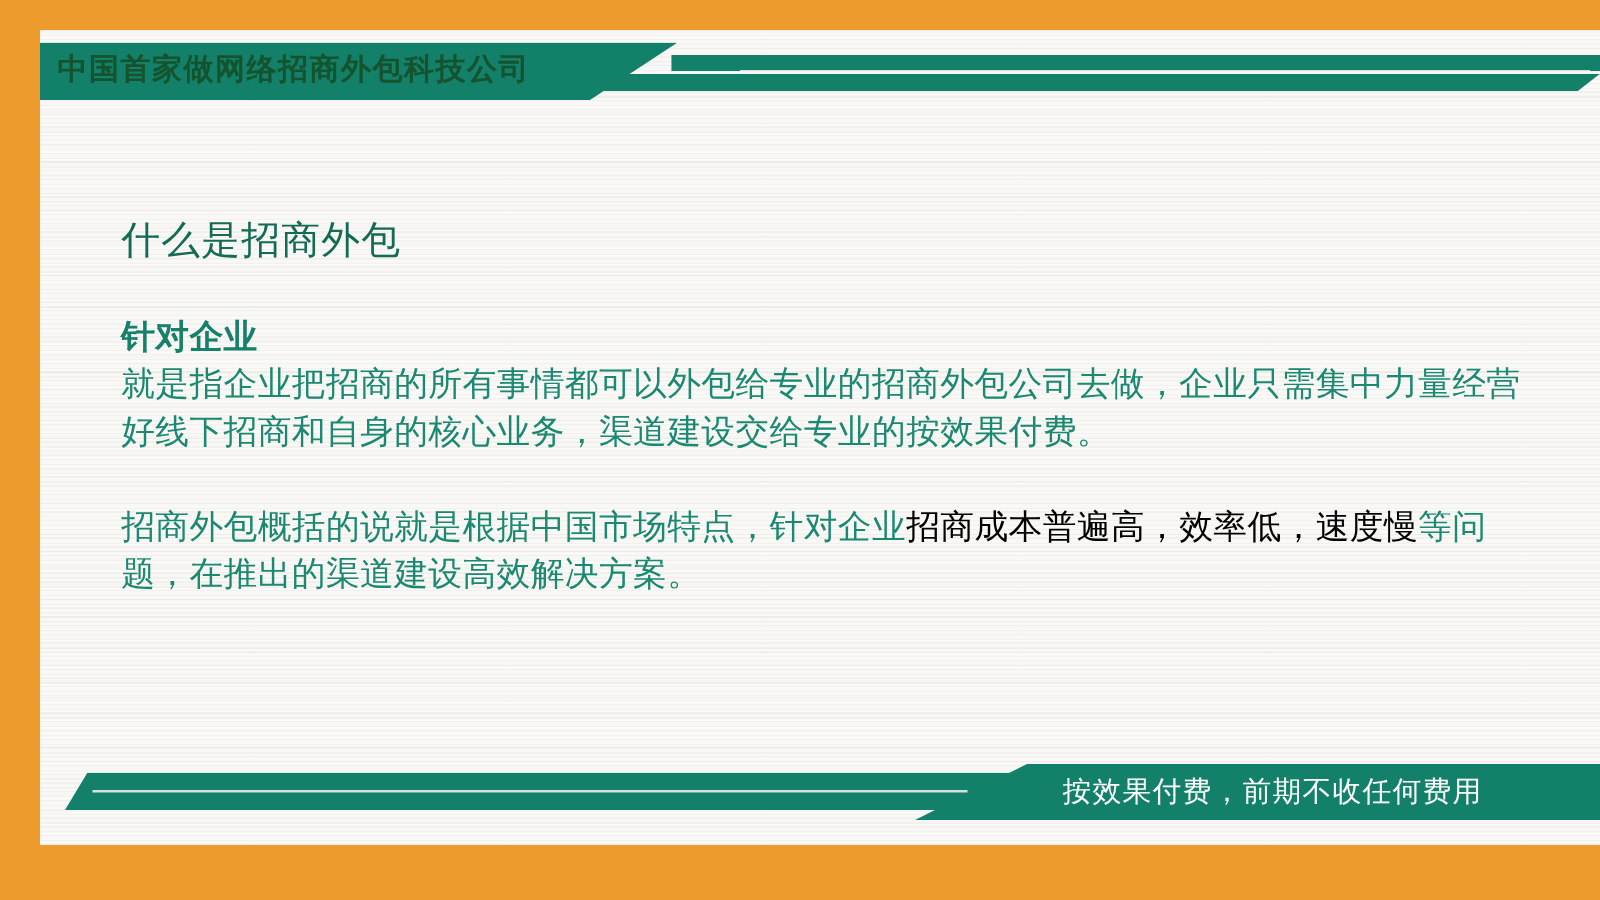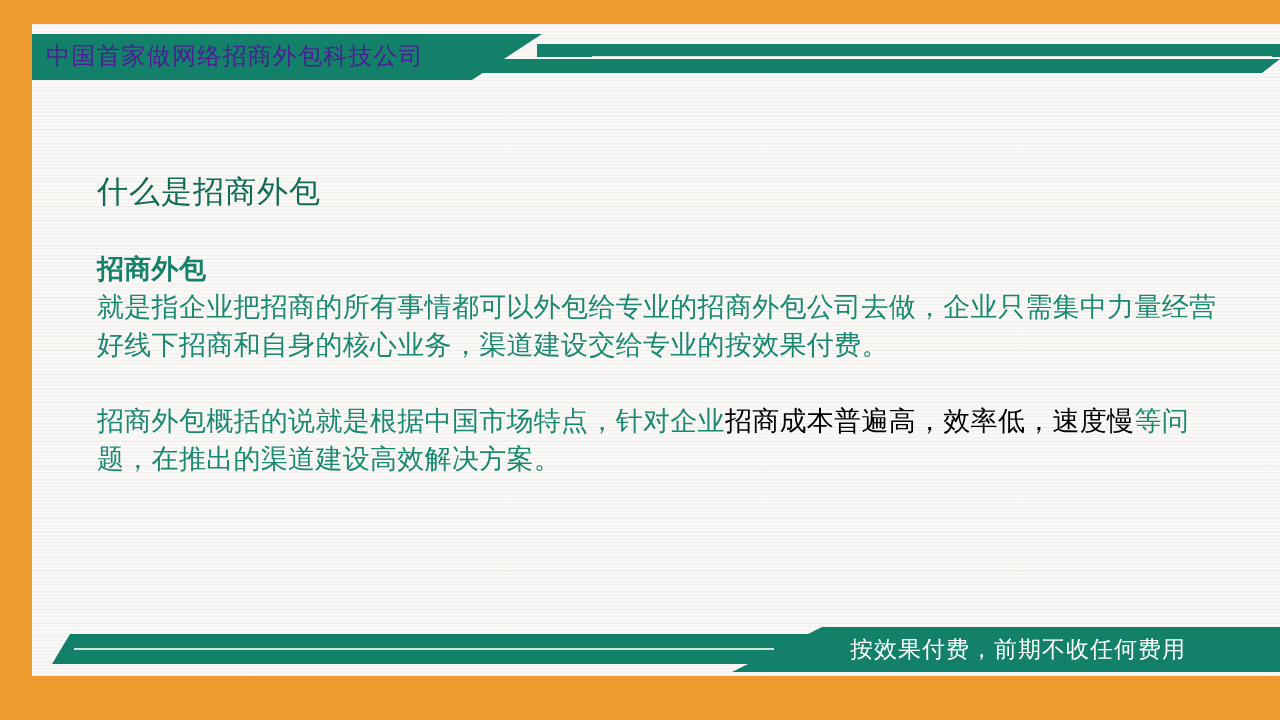--- a/index.html
+++ b/index.html
@@ -65,22 +65,22 @@
     height: 46px;
     background: #13806A;
     clip-path: polygon(0 0, 510px 0, 440px 46px, 0 46px);
   }
 
   .hdr-title {
     position: absolute;
     left: 14px;
     top: 4px;
     font-size: 24px;
-    font-weight: normal;
-    color: #4c1d95;
+    font-weight: bold;
+    color: #14532d;
     letter-spacing: 1.2px;
     line-height: 36px;
     white-space: nowrap;
   }
 
   .hdr-bar-upper {
     position: absolute;
     left: 505px;
     top: 10px;
     width: 743px;
@@ -145,21 +145,21 @@
   }
 
   .hl-dark {
     color: #000000;
   }
 
   
   #footer-group {
     position: absolute;
     left: 32px;
-    top: 624px;
+    top: 608px;
     width: 988px;
     height: 56px;
   }
 
   .ftr-thin-bar {
     position: absolute;
     left: 20px;
     top: 10px;
     width: 760px;
     height: 30px;
@@ -211,21 +211,21 @@
     <div class="hdr-bar-lower"></div>
     <div class="hdr-rule"></div>
     <div class="hdr-title">中国首家做网络招商外包科技公司</div>
   </div>
 
   <div id="content">
 
     <h1 id="section-heading">什么是招商外包</h1>
 
     <p class="para">
-      <span class="para-lead">招商外包</span><span>就是指企业把招商的所有事情都可以外包给专业的招商外包公司去做，企</span><span>业只需集中力量经营好线下招商和自身的核心业务，渠道建设交给专业的</span><span>按效果付费。</span>
+      <span class="para-lead">针对企业</span><span>就是指企业把招商的所有事情都可以外包给专业的招商外包公司去做，企</span><span>业只需集中力量经营好线下招商和自身的核心业务，渠道建设交给专业的</span><span>按效果付费。</span>
     </p>
 
     <div class="para-spacer"></div>
 
     <p class="para">
       <span>招商外包概括的说就是根据中国市场特点，针对企业</span><span class="hl-dark">招商成本普遍高，效率低，</span><span class="hl-dark">速度慢</span><span>等问题，在推出的渠道建设高效解决方案。</span>
     </p>
 
   </div>
 

